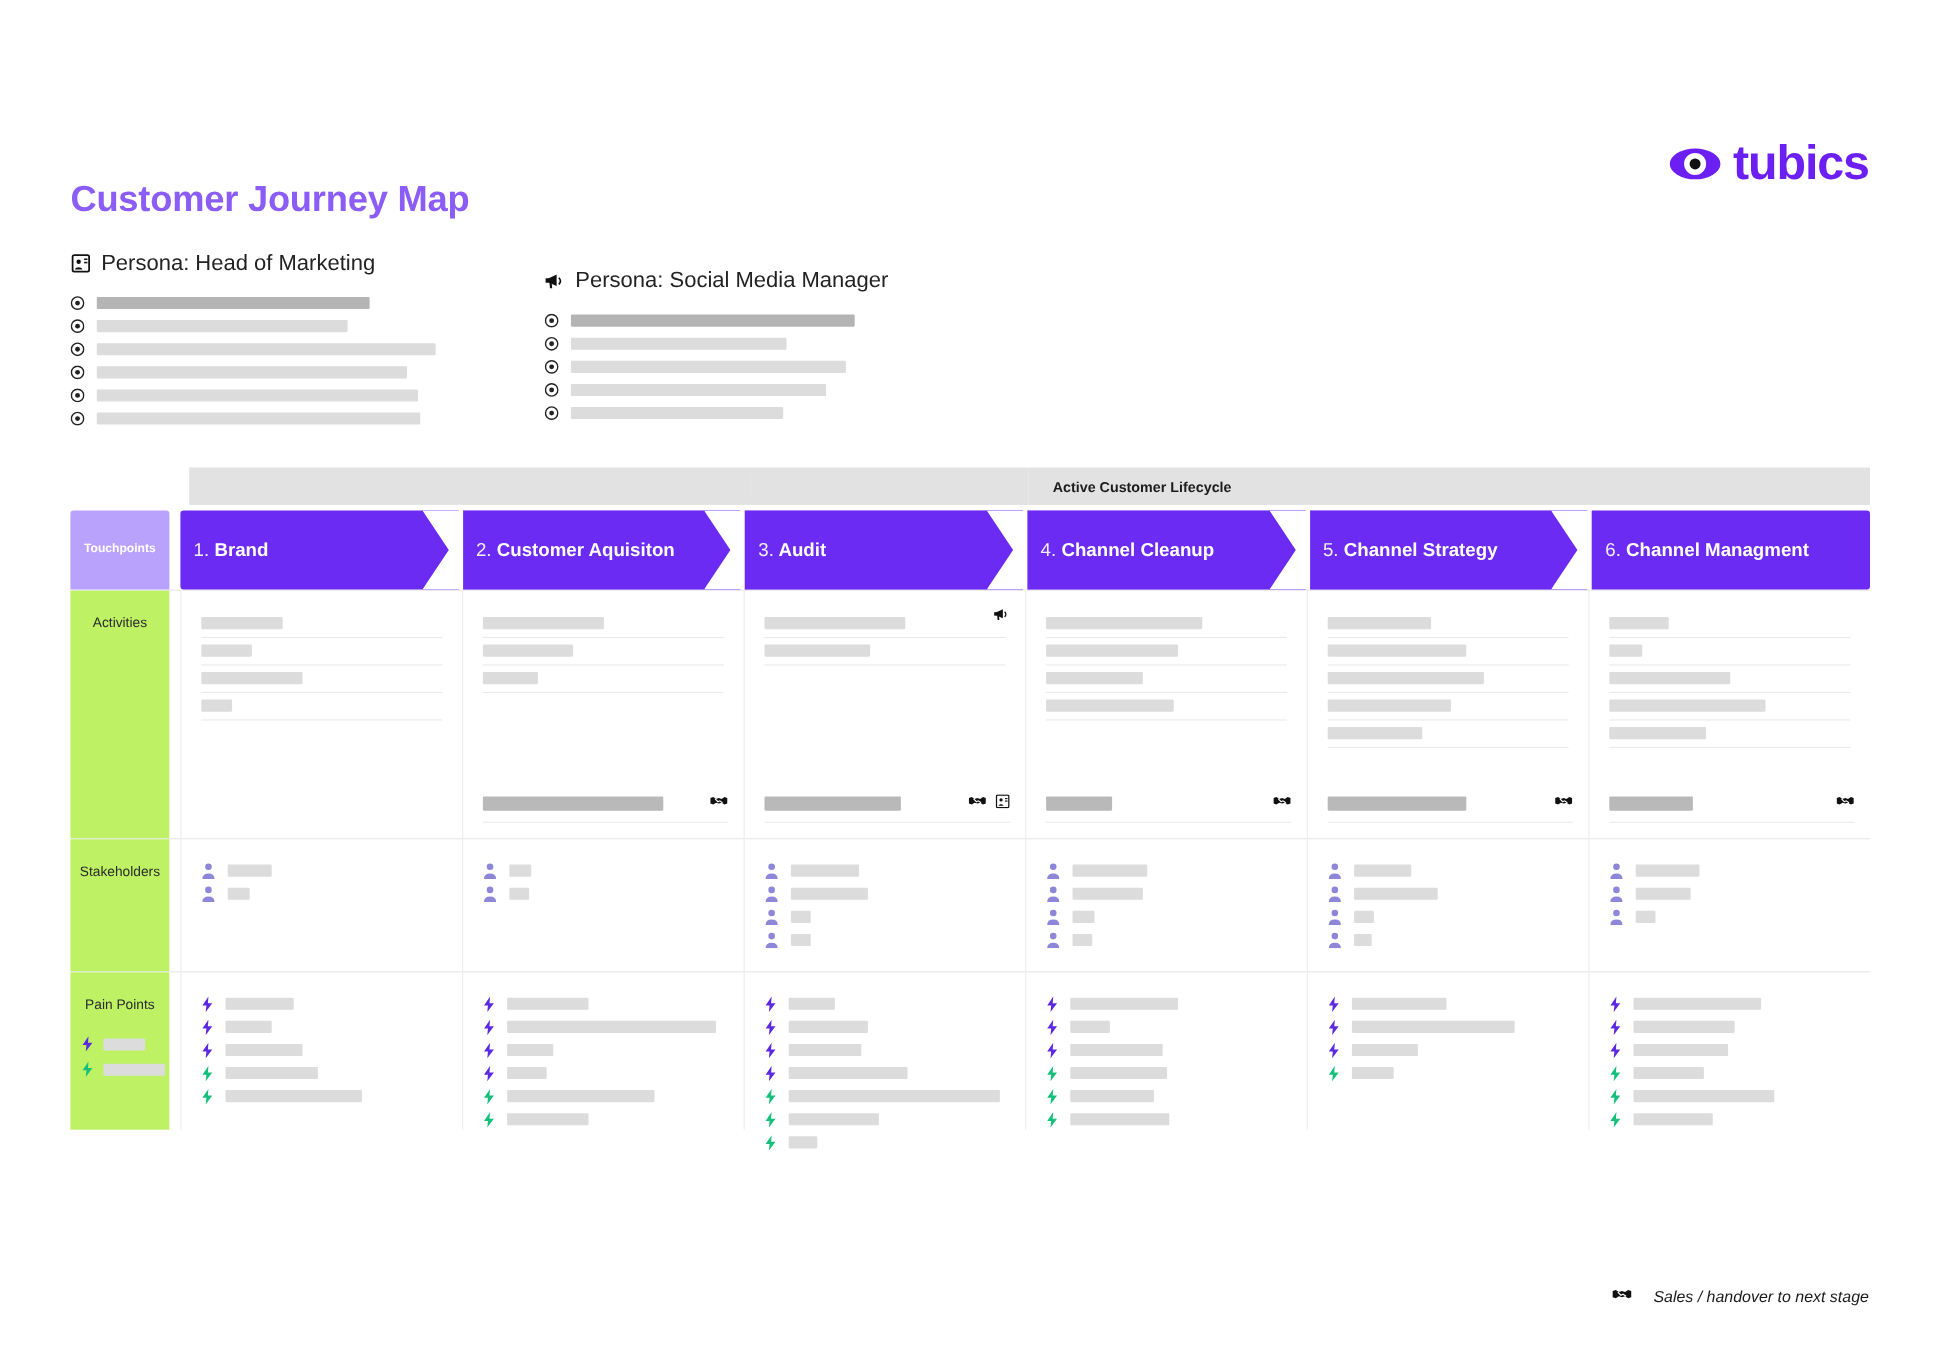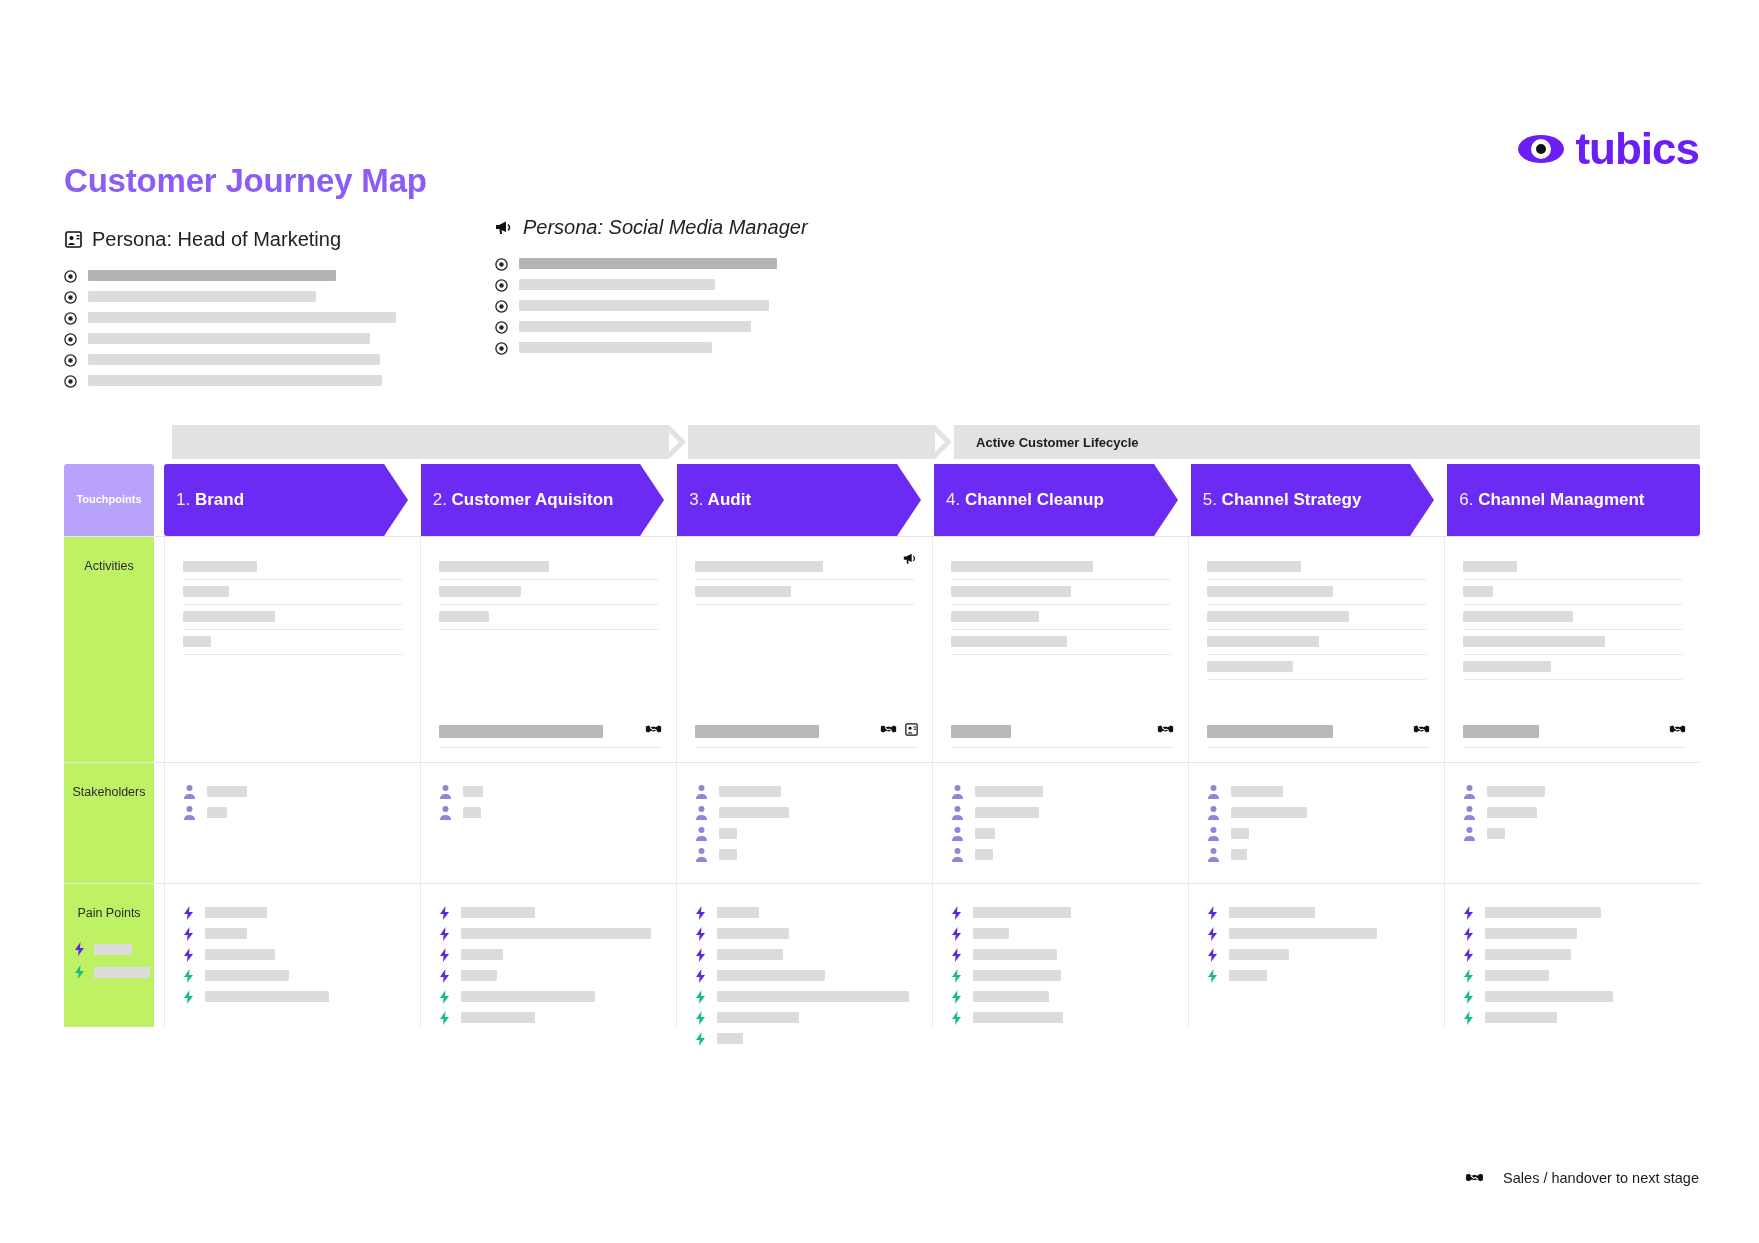--- a/index.html
+++ b/index.html
@@ -12,30 +12,30 @@
   .page-title{
     position:absolute;left:64px;top:140px;
     font-size:33px;font-weight:700;letter-spacing:-.2px;color:#8b5cf6;
   }
   .logo{position:absolute;right:60px;top:125px;display:flex;align-items:center;gap:10px;}
   .logo .eye{width:48px;height:48px;}
   .logo .word{font-size:44px;font-weight:700;color:#6C1FF2;letter-spacing:-1px;line-height:1;}
   
   .persona{position:absolute;}
   .persona.p1{left:64px;top:228px;}
-  .persona.p2{left:495px;top:216px;font-style:italic;}
+  .persona.p2{left:495px;top:244px;}
   .persona-head{display:flex;align-items:center;gap:9px;font-size:20px;color:#222;}
   .persona-head .ico{width:19px;height:19px;display:block;}
   .persona-list{margin-top:14px;}
   .persona-row{display:flex;align-items:center;gap:11px;height:21px;}
   .bullet{width:13px;height:13px;flex:none;}
   .redact{background:#dcdcdc;height:11px;border-radius:1px;display:block;}
   .redact.dark{background:#b4b4b4;}
   
-  .band{position:absolute;left:172px;top:425px;height:34px;display:flex;gap:19px;}
+  .band{position:absolute;left:172px;top:425px;height:34px;display:flex;}
   .band-seg{background:#e2e2e2;height:34px;position:relative;display:flex;align-items:center;}
   .band-seg .notch{
     position:absolute;right:-17px;top:0;width:17px;height:34px;z-index:2;
   }
   .band-label{font-size:13px;font-weight:600;color:#1b1b1b;padding-left:22px;}
   
   .grid{position:absolute;left:64px;top:464px;width:1636px;}
   .stage-row{display:flex;height:72px;}
   .touch-cell{
     width:90px;flex:none;background:#b9a2fb;color:#fff;border-radius:3px 3px 0 0;
@@ -75,22 +75,22 @@
     display:flex;align-items:center;border-bottom:1px solid #e9e9e9;padding-bottom:7px;gap:8px;
   }
   .handover .bar{background:#b9b9b9;height:13px;border-radius:1px;}
   .handover .spacer{flex:1;}
   
   .pp-row{display:flex;align-items:center;gap:11px;height:21px;}
   .bolt{width:11px;height:14px;flex:none;}
   .person{width:13px;height:15px;flex:none;}
   
   .foot-legend{
-    position:absolute;right:60px;bottom:55px;display:flex;align-items:flex-start;gap:19px;
-    font-size:14.5px;color:#1b1b1b;
+    position:absolute;right:60px;bottom:55px;display:flex;align-items:flex-end;gap:19px;
+    font-size:14.5px;color:#1b1b1b;font-style:italic;
   }
 </style>
 </head>
 <body>
 
 <h1 class="page-title">Customer Journey Map</h1>
 
 <div class="logo">
   <span class="eye">
     <svg viewBox="0 0 48 48" width="48" height="48">

